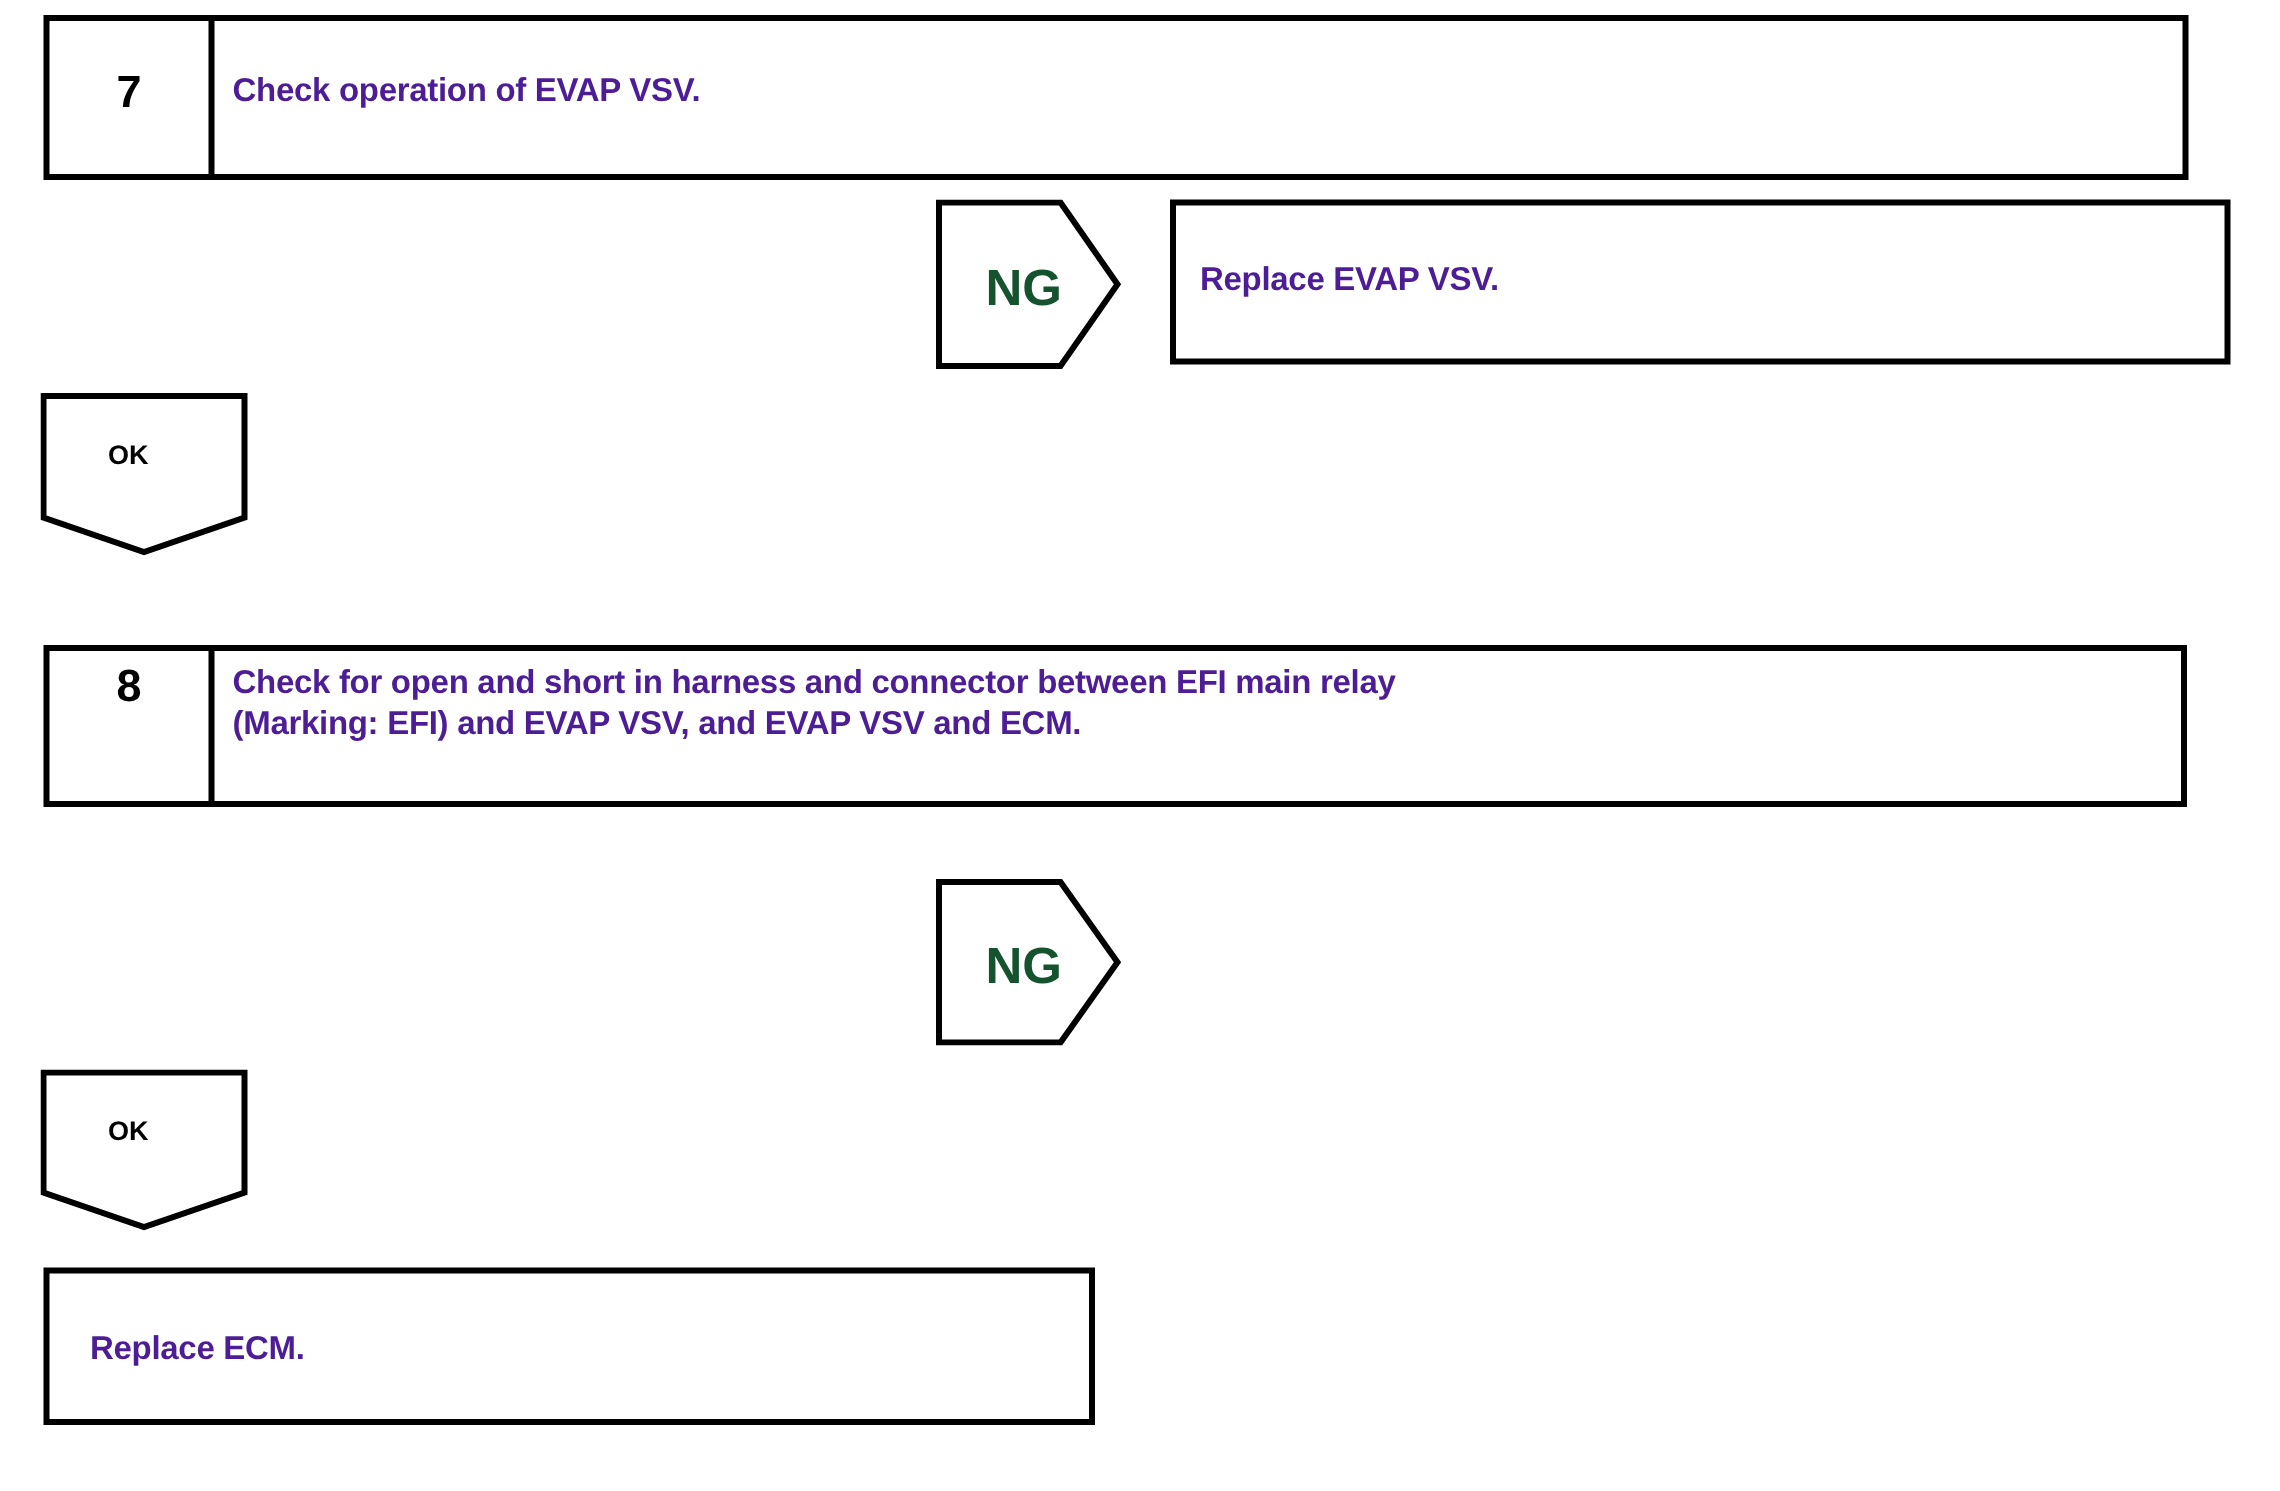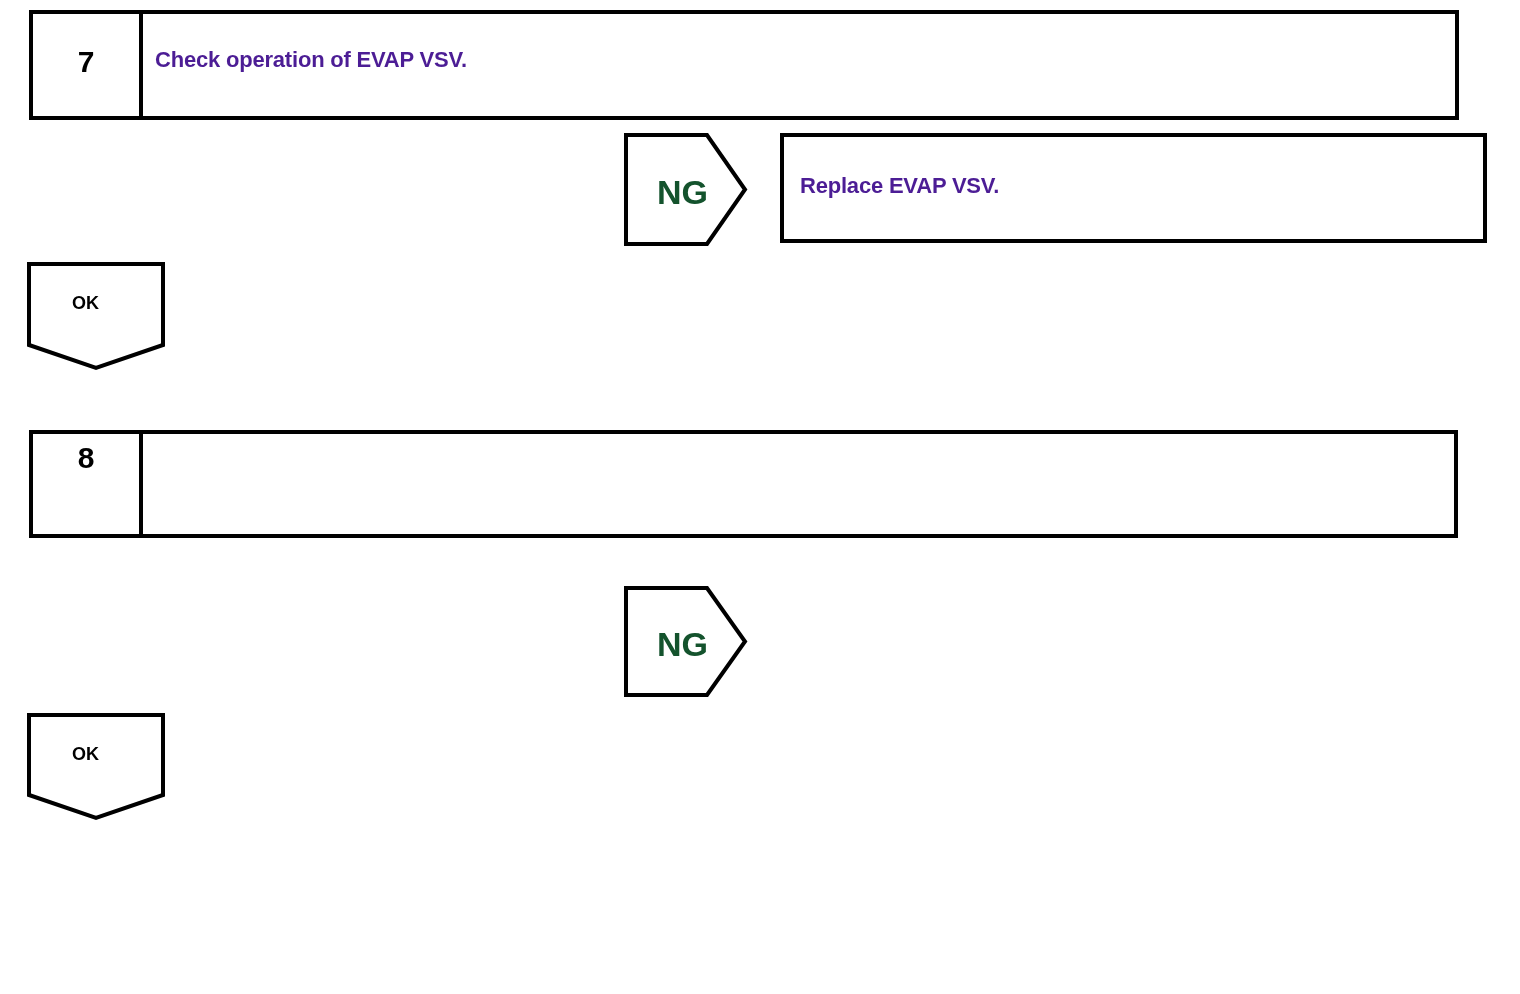--- a/index.html
+++ b/index.html
@@ -101,27 +101,32 @@
 
   <svg class="ok-shape" style="left:27px; top:262px;" width="139" height="110" viewBox="0 0 139 110">
     <polygon points="2,2 136,2 136,83 69,106 2,83" fill="#ffffff" stroke="#000000" stroke-width="4" stroke-linejoin="miter"></polygon>
   </svg>
   <span class="ok-label" style="left:72px; top:294px;">OK</span>
 
   <div class="box" style="left:29px; top:430px; width:1429px; height:108px;">
     <div class="box-num-cell" style="width:110px;">
       <span class="box-num" style="margin-top:9px;">8</span>
     </div>
+    <div class="box-text" style="left:122px; top:8px; right:10px;">Check for open and short in harness and connector between EFI main relay
+(Marking: EFI) and EVAP VSV, and EVAP VSV and ECM.</div>
   </div>
 
   <svg class="ng-shape" style="left:624px; top:586px;" width="125" height="111" viewBox="0 0 125 111">
     <polygon points="2,2 83,2 121,55.5 83,109 2,109" fill="#ffffff" stroke="#000000" stroke-width="4" stroke-linejoin="miter"></polygon>
   </svg>
   <span class="ng-label" style="left:657px; top:627px;">NG</span>
 
 
   <svg class="ok-shape" style="left:27px; top:713px;" width="139" height="110" viewBox="0 0 139 110">
     <polygon points="2,2 136,2 136,82 69,105 2,82" fill="#ffffff" stroke="#000000" stroke-width="4" stroke-linejoin="miter"></polygon>
   </svg>
   <span class="ok-label" style="left:72px; top:745px;">OK</span>
 
+  <div class="box" style="left:29px; top:845px; width:701px; height:105px;">
+    <div class="box-text" style="left:27px; top:37px; right:10px;">Replace ECM.</div>
+  </div>
 
 </div>
 
 </body></html>

